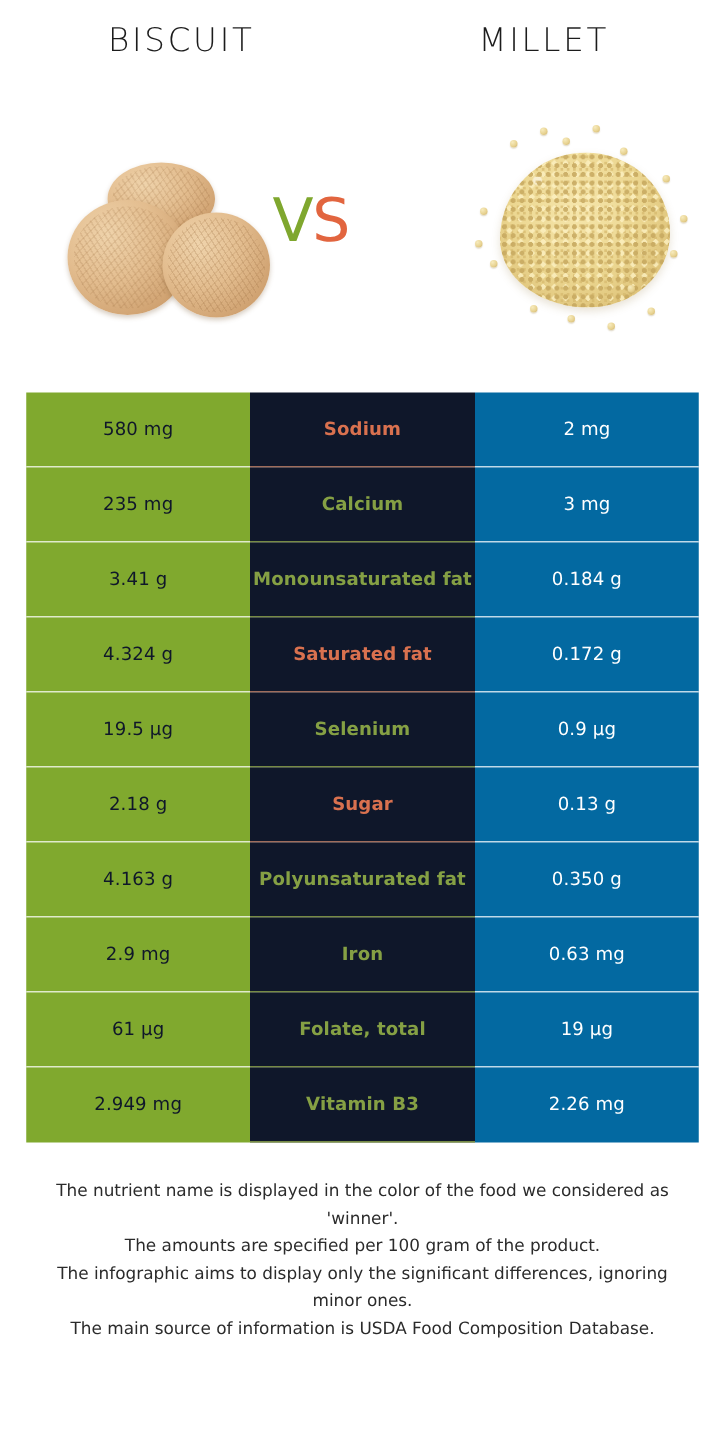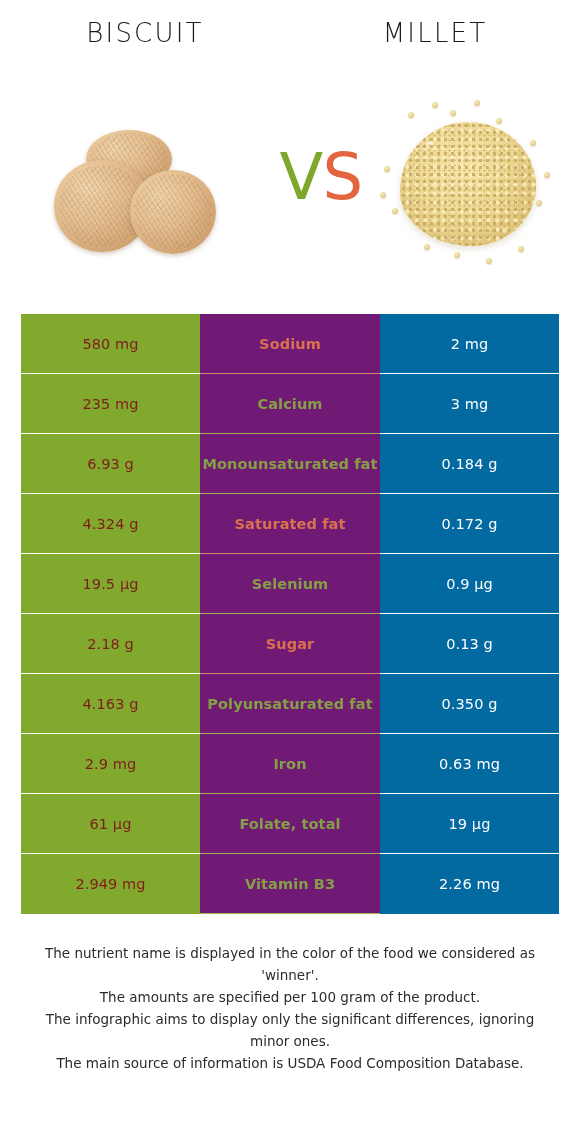--- a/index.html
+++ b/index.html
@@ -45,24 +45,24 @@
   .food-title.right { left: 290px; width: 290px; }
 
   
   .vs-mark {
     position: absolute;
     left: 218px;
     top: 132px;
     width: 144px;
     height: 90px;
     font-family: "DejaVu Sans", sans-serif;
-    font-size: 64px;
+    font-size: 48px;
     font-weight: 400;
     line-height: 90px;
-    text-align: right;
+    text-align: left;
     letter-spacing: -1px;
     white-space: nowrap;
   }
   .vs-v { color: #7FA72E; }
   .vs-s { color: #E2653F; }
 
   
   .biscuit-art {
     position: absolute;
     left: 52px;
@@ -152,26 +152,26 @@
     align-items: center;
     justify-content: center;
     box-sizing: border-box;
     font-family: "DejaVu Sans", sans-serif;
     font-size: 14.5px;
     letter-spacing: .1px;
   }
   .cell-left {
     width: 179px;
     background: #80A92E;
-    color: #7f1d1d;
+    color: #0f172a;
     border-bottom: 1px solid #ffffff;
   }
   .cell-mid {
     width: 180px;
-    background: #701a75;
+    background: #0f172a;
     font-weight: 700;
     font-size: 14.5px;
   }
   .cell-right {
     width: 179px;
     background: #0369a1;
     color: #ffffff;
     border-bottom: 1px solid #ffffff;
   }
   .row:last-child .cell-left,
@@ -242,21 +242,21 @@
         <div class="cell cell-left">580 mg</div>
         <div class="cell cell-mid win-orange">Sodium</div>
         <div class="cell cell-right">2 mg</div>
       </div>
       <div class="row">
         <div class="cell cell-left">235 mg</div>
         <div class="cell cell-mid win-green">Calcium</div>
         <div class="cell cell-right">3 mg</div>
       </div>
       <div class="row">
-        <div class="cell cell-left">6.93 g</div>
+        <div class="cell cell-left">3.41 g</div>
         <div class="cell cell-mid win-green">Monounsaturated fat</div>
         <div class="cell cell-right">0.184 g</div>
       </div>
       <div class="row">
         <div class="cell cell-left">4.324 g</div>
         <div class="cell cell-mid win-orange">Saturated fat</div>
         <div class="cell cell-right">0.172 g</div>
       </div>
       <div class="row">
         <div class="cell cell-left">19.5 µg</div>

